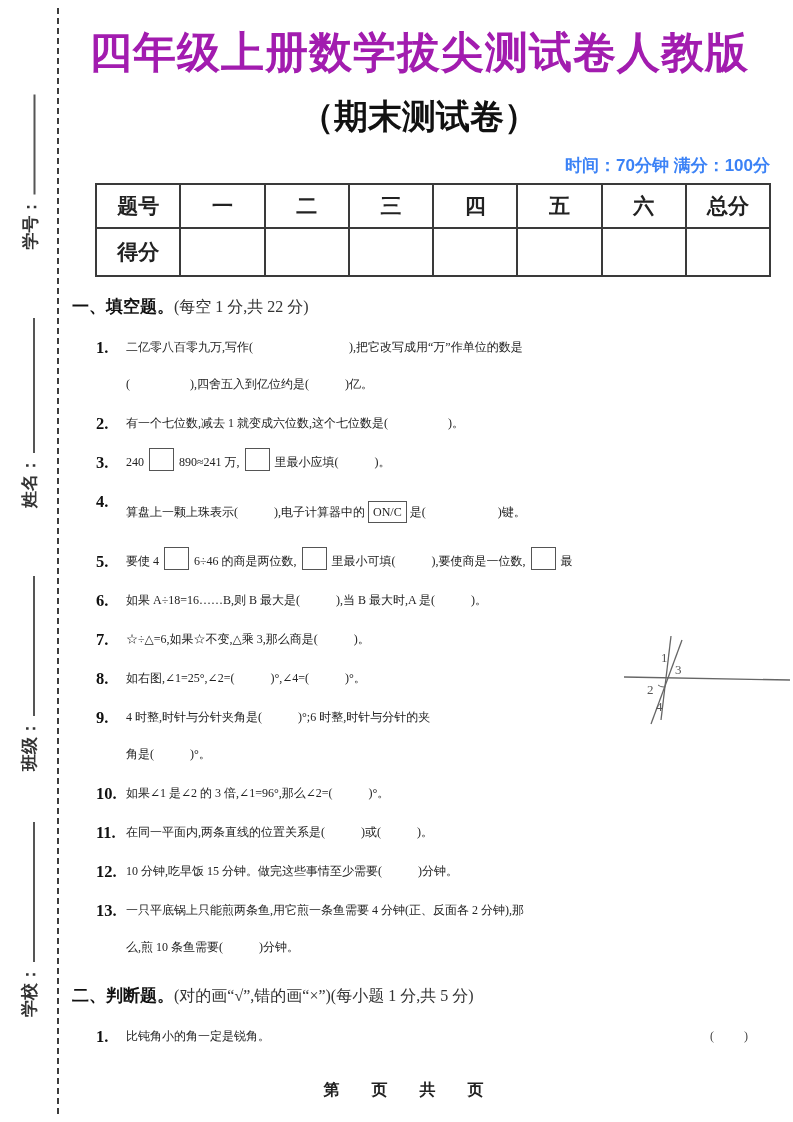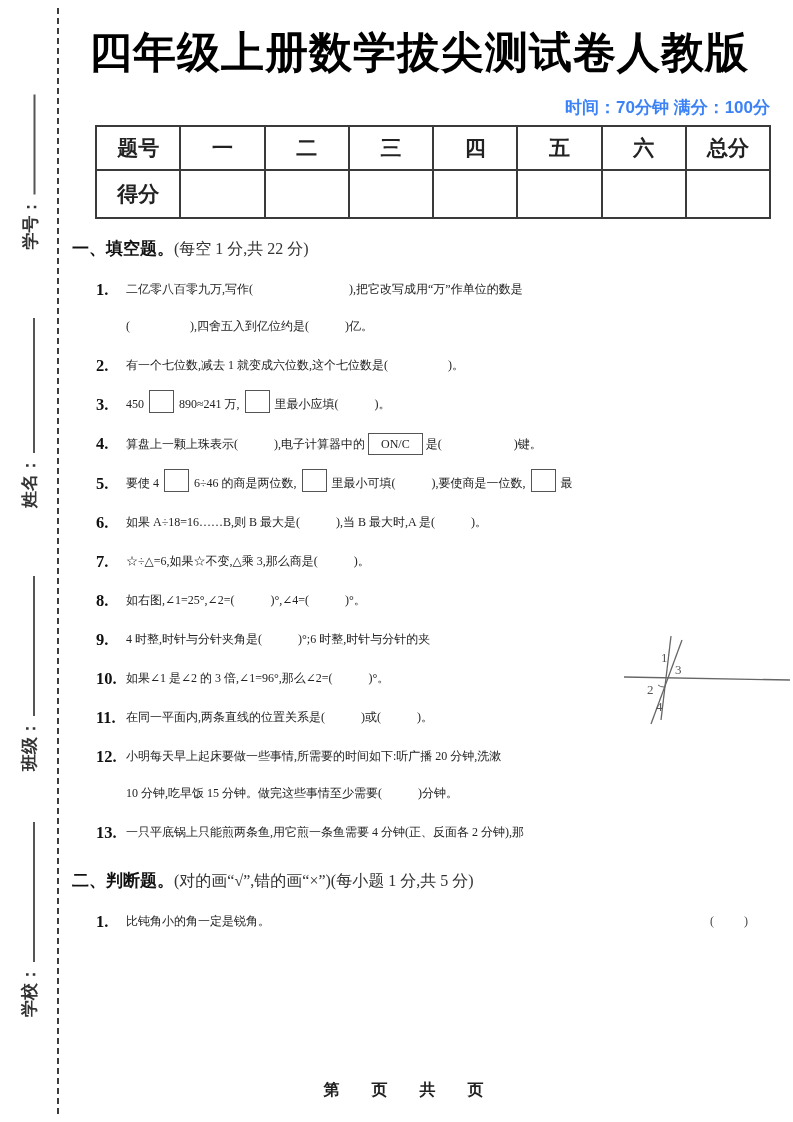--- a/index.html
+++ b/index.html
@@ -11,41 +11,41 @@
           font-family:"Liberation Sans","DejaVu Sans",sans-serif;font-size:17px;font-weight:600;
           color:#333;white-space:nowrap;text-align:left;}
   .sline{display:inline-block;border-bottom:2px solid #555;height:14px;margin-left:4px;vertical-align:baseline;}
   .f1{width:175px;left:-57px;top:150px;}  .f1 .sline{width:100px;}
   .f2{width:220px;left:-80px;top:386px;}  .f2 .sline{width:135px;}
   .f3{width:210px;left:-75px;top:654px;}  .f3 .sline{width:140px;}
   .f4{width:210px;left:-75px;top:900px;}  .f4 .sline{width:140px;}
   
   .main{position:absolute;left:60px;top:0;width:718px;}
   .title{margin-top:24px;text-align:center;font-family:"Liberation Sans","DejaVu Sans",sans-serif;
-         font-size:43px;font-weight:800;letter-spacing:1px;color:#000000;}
+         font-size:43px;font-weight:800;letter-spacing:1px;color:#a21caf;}
   .subtitle{margin-top:12px;text-align:center;font-family:"Liberation Sans","DejaVu Sans",sans-serif;
             font-size:34px;font-weight:800;color:#111;}
   .meta{margin-top:14px;margin-right:8px;text-align:right;
         font-family:"Liberation Sans","DejaVu Sans",sans-serif;font-size:17px;font-weight:600;color:#3b82f6;}
   
   table.score{border-collapse:collapse;table-layout:fixed;width:676px;margin:6px 0 0 35px;}
   table.score td{border:2px solid #3a3a3a;text-align:center;vertical-align:middle;
         font-family:"Liberation Sans","DejaVu Sans",sans-serif;font-size:21px;font-weight:600;color:#222;}
   table.score tr.r1 td{height:40px;}
   table.score tr.r2 td{height:44px;font-family:Liberation Serif, serif;}
   
   .sec{margin:12px 0 4px 12px;line-height:36px;font-size:17px;white-space:nowrap;}
   .sec .sb{font-family:"Liberation Sans","DejaVu Sans",sans-serif;font-weight:800;color:#111;}
   .sec .sn{font-size:16px;color:#333;}
   .q{display:flex;margin:0 0 2px 36px;}
   .qnum{width:30px;flex:0 0 30px;font-weight:700;line-height:37px;font-size:16.5px;color:#111;}
   .qbody{flex:1;font-size:12px;color:#222;}
   .qbody .ln{line-height:37px;white-space:nowrap;}
   .box{display:inline-block;width:23px;height:21px;border:1.5px solid #555;vertical-align:-5px;margin:0 5px;}
-  .keybox{display:inline-block;border:1.5px solid #555;padding:0 12px;line-height:20px;margin:8px 3px;}
+  .keybox{display:inline-block;border:1.5px solid #555;padding:0 4px;line-height:20px;margin:18px 3px;}
   .judge{display:flex;justify-content:space-between;}
   .jbracket{margin-right:28px;letter-spacing:2px;color:#444;}
   
   .figure{position:absolute;left:560px;top:628px;}
   
   .footer{position:absolute;left:0;width:793px;top:1080px;text-align:center;
           font-family:"Liberation Sans","DejaVu Sans",sans-serif;font-size:16px;font-weight:700;
           letter-spacing:8px;color:#222;margin-left:11px;}
 </style>
 </head>
@@ -62,20 +62,21 @@
   </div>
   <div class="sfield f3">
     <span>班级：</span><span class="sline"></span>
   </div>
   <div class="sfield f4">
     <span>学校：</span><span class="sline"></span>
   </div>
 
   <div class="main">
     <div class="title">四年级上册数学拔尖测试卷人教版</div>
+    <div class="subtitle">（期末测试卷）</div>
     <div class="meta">时间：70分钟  满分：100分</div>
 
     <table class="score">
       <tbody>
           <tr class="r1">
         <td>题号</td>
         <td>一</td>
         <td>二</td>
         <td>三</td>
         <td>四</td>
@@ -111,21 +112,21 @@
     <div class="q">
       <span class="qnum">2.</span>
       <div class="qbody">
         <div class="ln">有一个七位数,减去 1 就变成六位数,这个七位数是(　　　　　)。</div>
       </div>
     </div>
 
     <div class="q">
       <span class="qnum">3.</span>
       <div class="qbody">
-        <div class="ln"><span>450</span><span class="box"></span><span>890≈241 万,</span><span class="box"></span><span>里最小应填(　　　)。</span></div>
+        <div class="ln"><span>240</span><span class="box"></span><span>890≈241 万,</span><span class="box"></span><span>里最小应填(　　　)。</span></div>
       </div>
     </div>
 
     <div class="q">
       <span class="qnum">4.</span>
       <div class="qbody">
         <div class="ln"><span>算盘上一颗上珠表示(　　　),电子计算器中的</span><span class="keybox">ON/C</span><span>是(　　　　　　)键。</span></div>
       </div>
     </div>
 
@@ -154,49 +155,50 @@
       <span class="qnum">8.</span>
       <div class="qbody">
         <div class="ln">如右图,∠1=25°,∠2=(　　　)°,∠4=(　　　)°。</div>
       </div>
     </div>
 
     <div class="q">
       <span class="qnum">9.</span>
       <div class="qbody">
         <div class="ln">4 时整,时针与分针夹角是(　　　)°;6 时整,时针与分针的夹</div>
+        <div class="ln">角是(　　　)°。</div>
       </div>
     </div>
 
     <div class="q">
       <span class="qnum">10.</span>
       <div class="qbody">
         <div class="ln">如果∠1 是∠2 的 3 倍,∠1=96°,那么∠2=(　　　)°。</div>
       </div>
     </div>
 
     <div class="q">
       <span class="qnum">11.</span>
       <div class="qbody">
         <div class="ln">在同一平面内,两条直线的位置关系是(　　　)或(　　　)。</div>
       </div>
     </div>
 
     <div class="q">
       <span class="qnum">12.</span>
       <div class="qbody">
-        <div class="ln">小明每天早上起床要做一些事情,所需要的时间如下:听广播 20 分钟,洗漱</div>
         <div class="ln">10 分钟,吃早饭 15 分钟。做完这些事情至少需要(　　　)分钟。</div>
       </div>
     </div>
 
     <div class="q">
       <span class="qnum">13.</span>
       <div class="qbody">
         <div class="ln">一只平底锅上只能煎两条鱼,用它煎一条鱼需要 4 分钟(正、反面各 2 分钟),那</div>
+        <div class="ln">么,煎 10 条鱼需要(　　　)分钟。</div>
       </div>
     </div>
 
     <div class="sec">
       <span class="sb">二、判断题。</span><span class="sn">(对的画“√”,错的画“×”)(每小题 1 分,共 5 分)</span>
     </div>
 
     <div class="q">
       <span class="qnum">1.</span>
       <div class="qbody judge">

